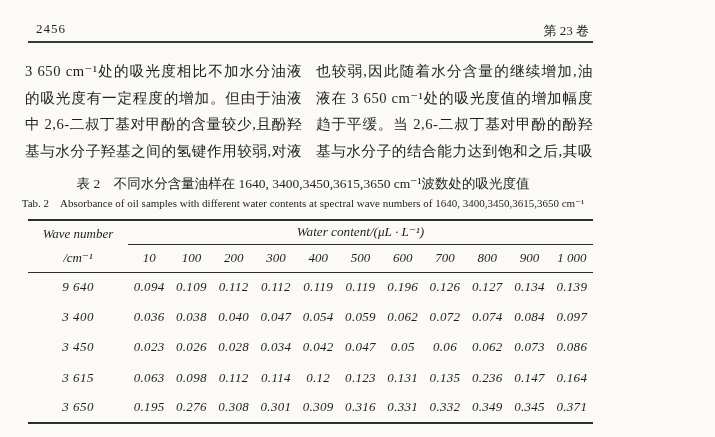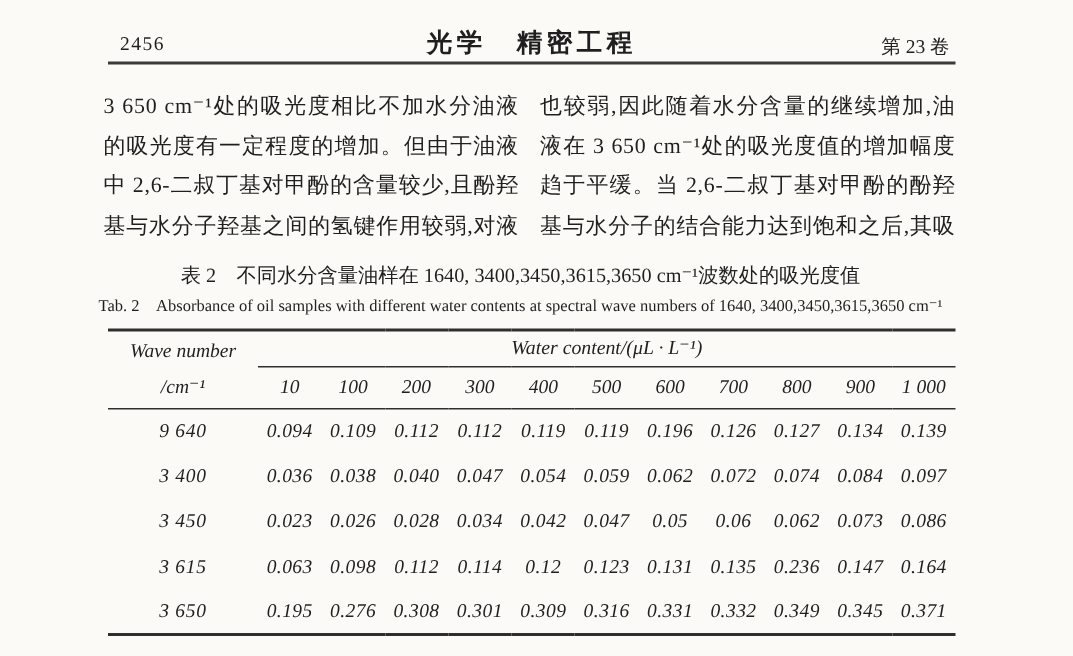--- a/index.html
+++ b/index.html
@@ -3,21 +3,21 @@
 <meta charset="utf-8">
 <style>
   * { margin: 0; padding: 0; box-sizing: border-box; }
   html, body { width: 715px; height: 437px; }
   body {
     font-family: "Liberation Serif", "DejaVu Serif", serif;
     background: #fbfaf7;
     color: #1f1f1f;
     overflow: hidden;
   }
-  .page { position: relative; width: 606px; height: 437px; margin-left: 44px; }
+  .page { position: relative; width: 606px; height: 437px; }
 
   
   .running-head {
     position: absolute; left: 28px; right: 13px; top: 17px;
     height: 26px;
     border-bottom: 2px solid #3a3a3a;
   }
   .page-number {
     position: absolute; left: 8px; top: 4px;
     font-size: 13px; letter-spacing: 1px;
@@ -93,21 +93,20 @@
   tbody td { height: 30.2px; letter-spacing: 0.3px; }
   tbody td.wave-cell { letter-spacing: 0.5px; }
 </style>
 </head>
 <body>
 
 <div class="page">
 
   <div class="running-head">
     <span class="page-number">2456</span>
-    <span class="journal-title">光学　精密工程</span>
     <span class="volume-label">第 23 卷</span>
   </div>
 
   <div class="body-text">
     <div class="body-col">3 650 cm⁻¹处的吸光度相比不加水分油液的吸光度有一定程度的增加。但由于油液中 2,6-二叔丁基对甲酚的含量较少,且酚羟基与水分子羟基之间的氢键作用较弱,对液体水分子的结合能力</div>
     <div class="body-col">也较弱,因此随着水分含量的继续增加,油液在 3 650 cm⁻¹处的吸光度值的增加幅度趋于平缓。当 2,6-二叔丁基对甲酚的酚羟基与水分子的结合能力达到饱和之后,其吸光度值也趋于稳定。</div>
   </div>
 
   <div class="caption-zh">表 2　不同水分含量油样在 1640, 3400,3450,3615,3650 cm⁻¹波数处的吸光度值</div>
   <div class="caption-en">Tab. 2　Absorbance of oil samples with different water contents at spectral wave numbers of 1640, 3400,3450,3615,3650 cm⁻¹</div>

